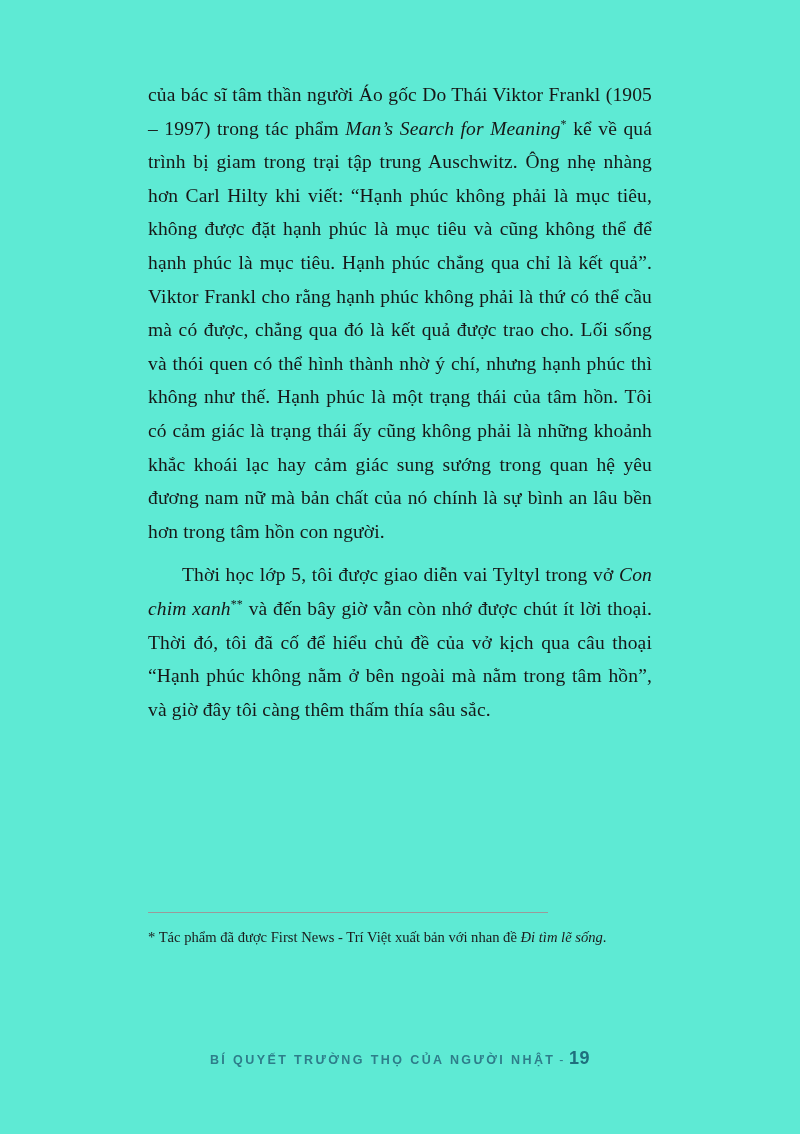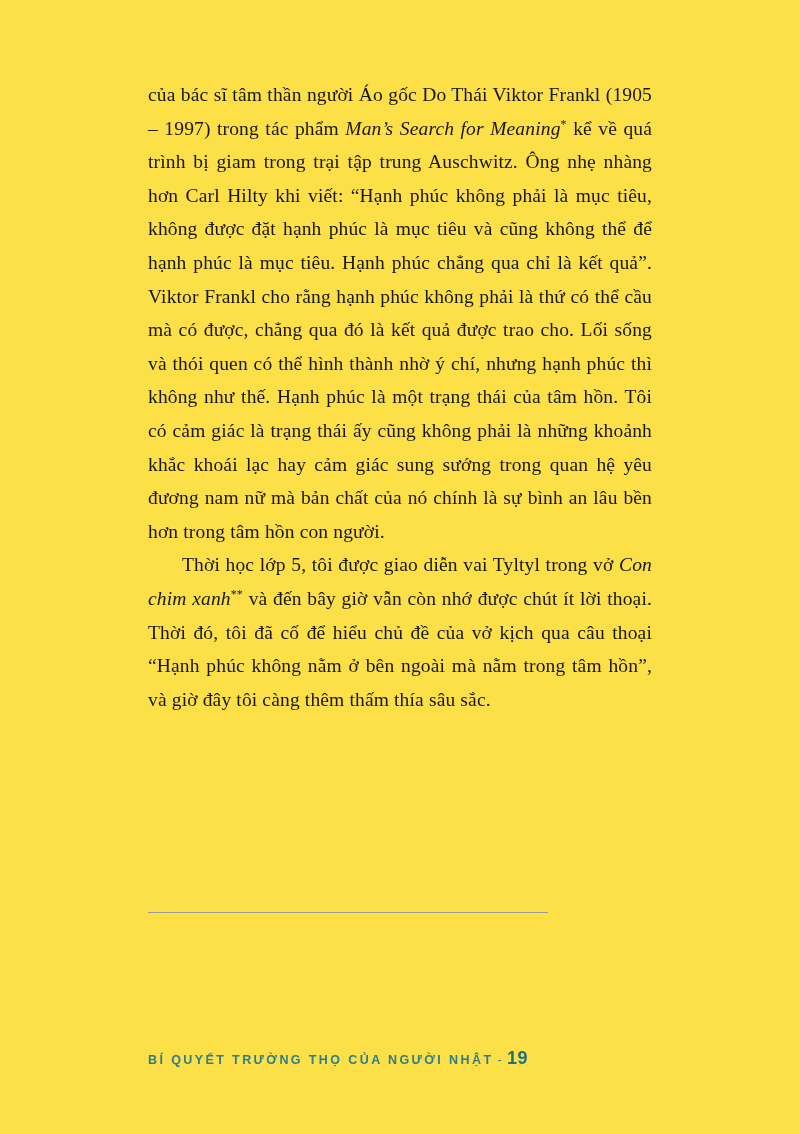--- a/index.html
+++ b/index.html
@@ -14,39 +14,40 @@
     color: #141414;
     position: relative;
     overflow: hidden;
   }
   .page {
     position: absolute;
     left: 0;
     top: 0;
     width: 800px;
     height: 1134px;
-    background: #fde047;
+    background: #5eead4;
   }
   .content {
     position: absolute;
     left: 148px;
     top: 78px;
     width: 504px;
   }
   .para {
     font-size: 19.5px;
     line-height: 33.6px;
     text-align: justify;
     text-justify: inter-word;
     margin: 0 0 0 0;
     color: #171717;
     letter-spacing: 0.15px;
   }
   .para.indent {
     text-indent: 34px;
+    margin-top: 10px;
   }
   .it {
     font-style: italic;
   }
   sup.mark {
     font-size: 12px;
     vertical-align: super;
     line-height: 0;
   }
   .footnotes {
@@ -66,21 +67,21 @@
     line-height: 23.5px;
     color: #1b1b1b;
     margin: 0;
     text-align: left;
   }
   .footer {
     position: absolute;
     left: 148px;
     top: 1048px;
     width: 504px;
-    text-align: left;
+    text-align: center;
   }
   .footer-title {
     font-family: "Liberation Sans", sans-serif;
     font-size: 12.5px;
     letter-spacing: 2.4px;
     color: #2e7d8a;
     text-transform: uppercase;
     font-weight: 600;
   }
   .footer-sep {
@@ -102,20 +103,21 @@
 
 <div class="page">
 
   <div class="content">
     <p class="para" id="para-1"><span>của bác sĩ tâm thần người Áo gốc Do Thái Viktor Frankl (1905 – 1997) trong tác phẩm </span><span class="it">Man’s Search for Meaning</span><sup class="mark">*</sup><span> kể về quá trình bị giam trong trại tập trung Auschwitz. Ông nhẹ nhàng hơn Carl Hilty khi viết: “Hạnh phúc không phải là mục tiêu, không được đặt hạnh phúc là mục tiêu và cũng không thể để hạnh phúc là mục tiêu. Hạnh phúc chẳng qua chỉ là kết quả”. Viktor Frankl cho rằng hạnh phúc không phải là thứ có thể cầu mà có được, chẳng qua đó là kết quả được trao cho. Lối sống và thói quen có thể hình thành nhờ ý chí, nhưng hạnh phúc thì không như thế. Hạnh phúc là một trạng thái của tâm hồn. Tôi có cảm giác là trạng thái ấy cũng không phải là những khoảnh khắc khoái lạc hay cảm giác sung sướng trong quan hệ yêu đương nam nữ mà bản chất của nó chính là sự bình an lâu bền hơn trong tâm hồn con người.</span></p>
     <p class="para indent" id="para-2"><span>Thời học lớp 5, tôi được giao diễn vai Tyltyl trong vở </span><span class="it">Con chim xanh</span><sup class="mark">**</sup><span> và đến bây giờ vẫn còn nhớ được chút ít lời thoại. Thời đó, tôi đã cố để hiểu chủ đề của vở kịch qua câu thoại “Hạnh phúc không nằm ở bên ngoài mà nằm trong tâm hồn”, và giờ đây tôi càng thêm thấm thía sâu sắc.</span></p>
   </div>
 
   <div class="footnotes">
     <div class="fn-rule"></div>
+    <p class="fn" id="fn-1"><span>* Tác phẩm đã được First News - Trí Việt xuất bản với nhan đề </span><span class="it">Đi tìm lẽ sống</span><span>.</span></p>
   </div>
 
   <div class="footer">
     <span class="footer-title">BÍ QUYẾT TRƯỜNG THỌ CỦA NGƯỜI NHẬT</span>
     <span class="footer-sep">-</span>
     <span class="footer-page">19</span>
   </div>
 
 </div>
 

